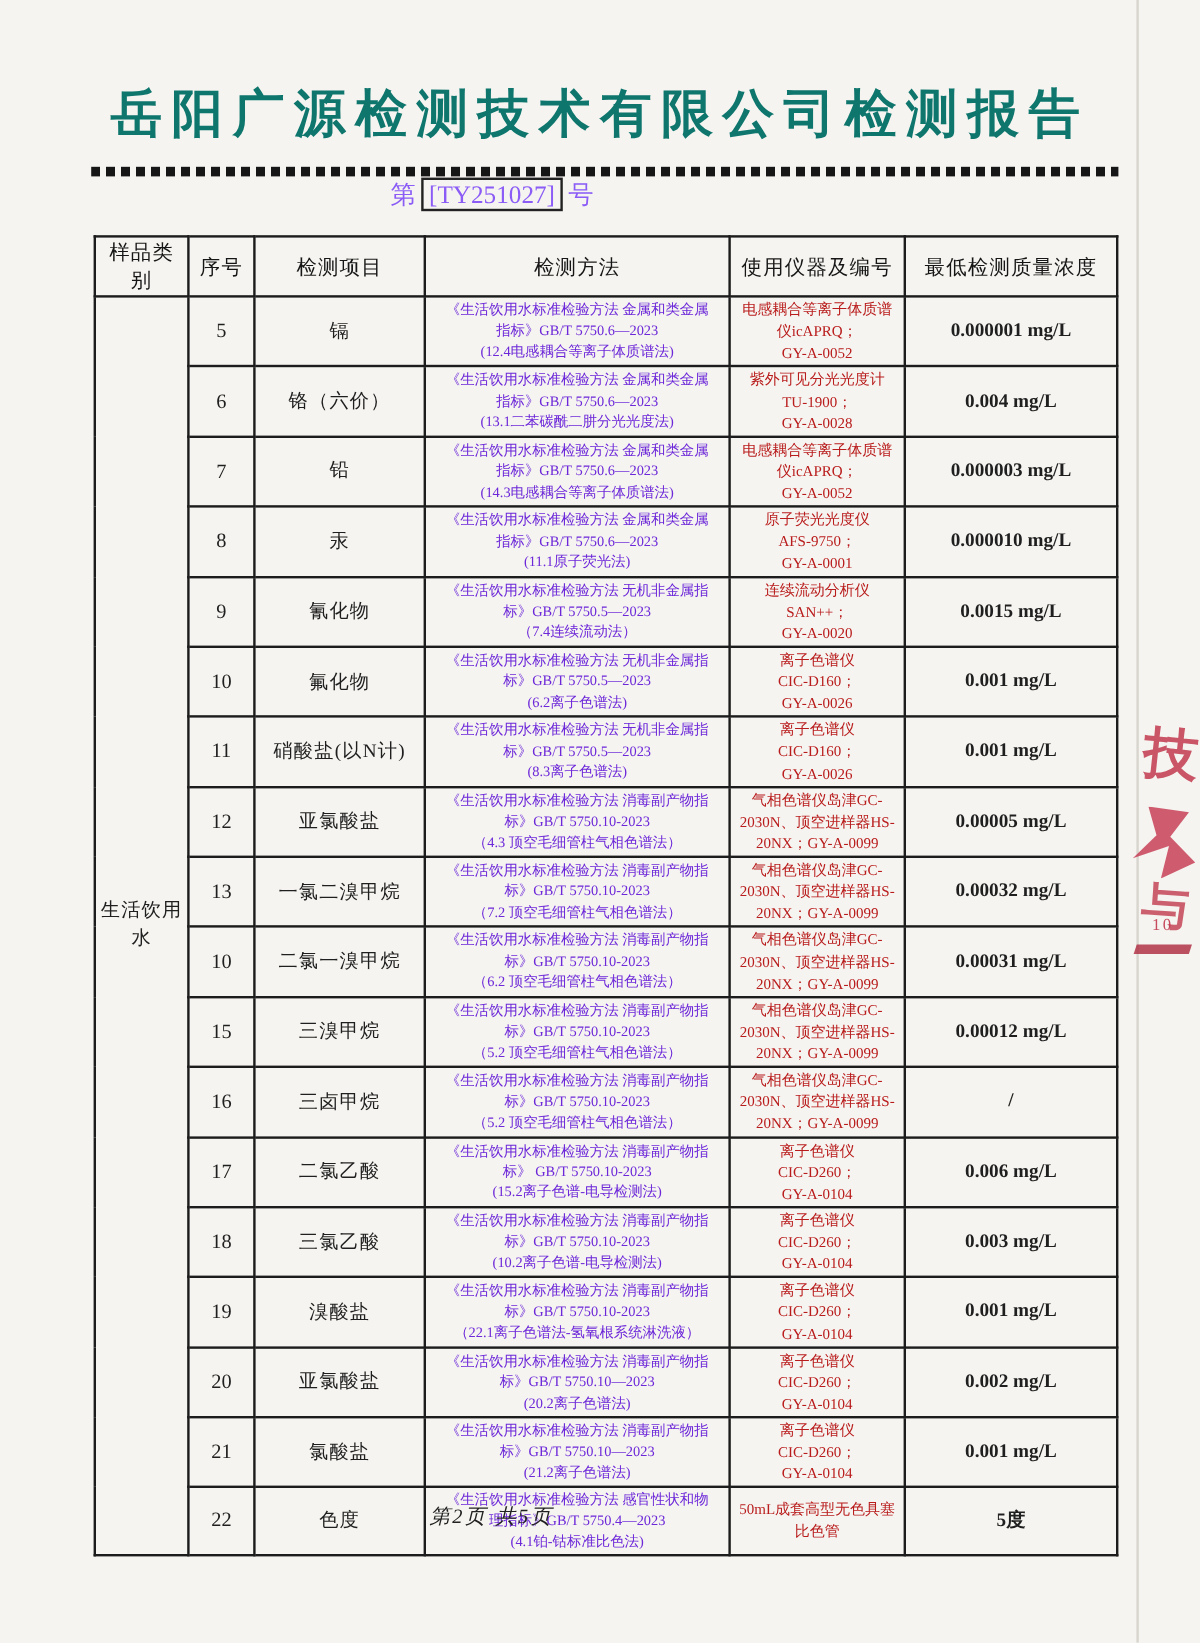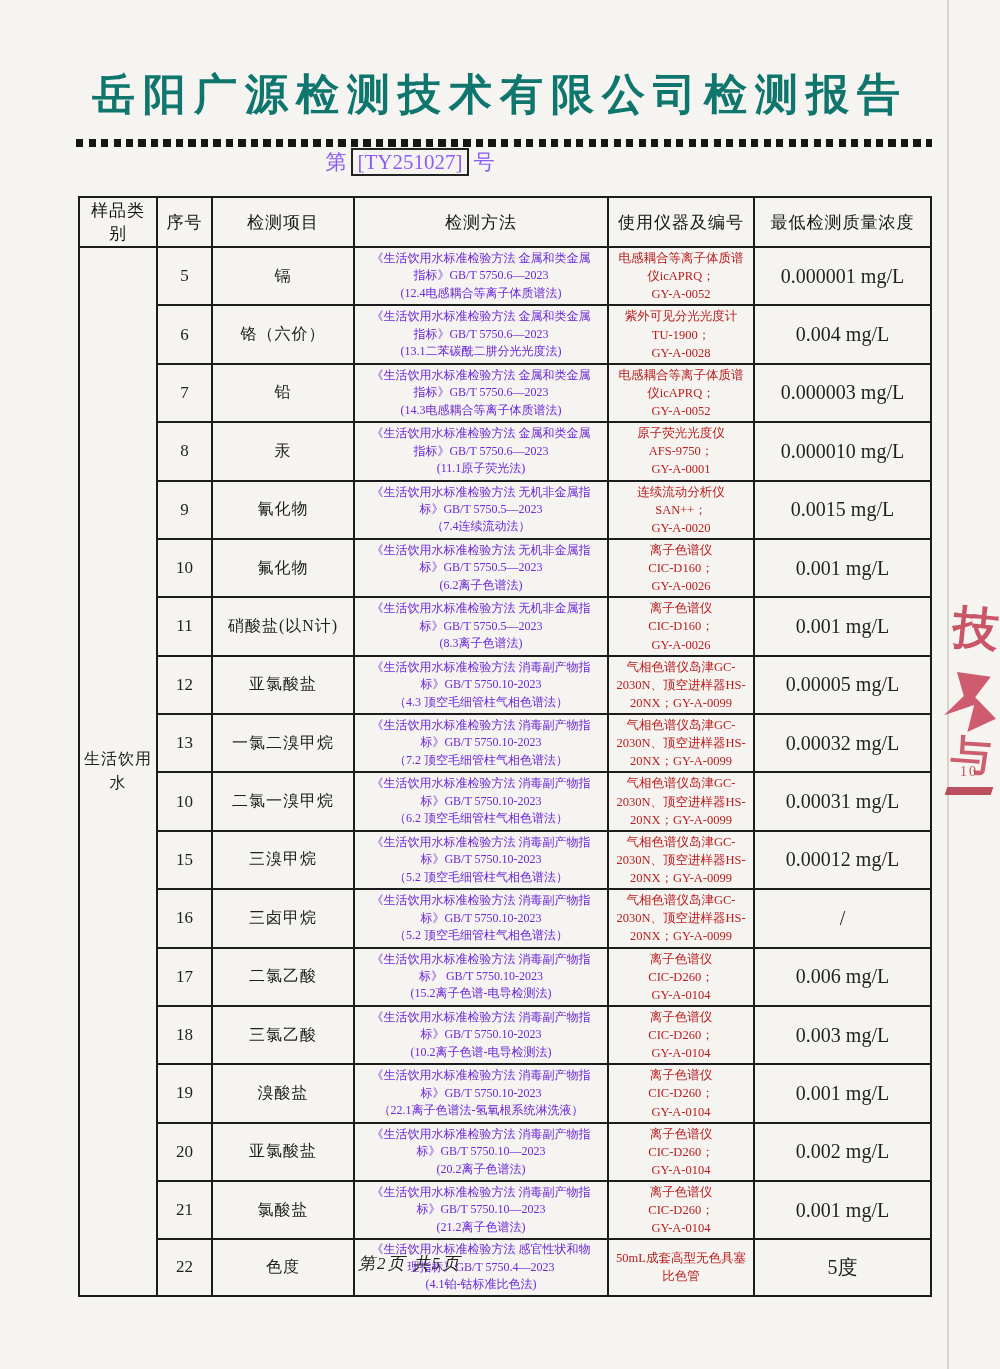--- a/index.html
+++ b/index.html
@@ -49,21 +49,21 @@
   table.report th{
     height:46px;font-size:17px;font-weight:normal;color:#161616;
     letter-spacing:1px;
   }
   table.report td{height:52px;}
   td.c-cat{font-size:16px;letter-spacing:1px;white-space:pre-line;line-height:1.5;}
   td.c-no{font-size:17px;}
   td.c-item{font-size:16px;letter-spacing:1px;}
   td.c-method{font-size:12px;line-height:1.45;white-space:pre-line;color:#6d28d9;}
   td.c-instr{font-size:12.5px;line-height:1.45;white-space:pre-line;color:#b91c1c;}
-  td.c-limit{font-size:20px;}
+  td.c-limit{font-size:16px;font-weight:bold;}
 
   
   .page-footer{
     position:absolute;top:1252px;left:0;width:819px;
     text-align:center;font-size:17px;letter-spacing:2px;color:#222;font-style:italic;
   }
 
   
   .stamp{position:absolute;color:#c23a4e;font-family:"Liberation Serif",serif;}
   .frag-char1{left:953px;top:598px;font-size:46px;font-weight:bold;transform:rotate(6deg);opacity:.85;}

